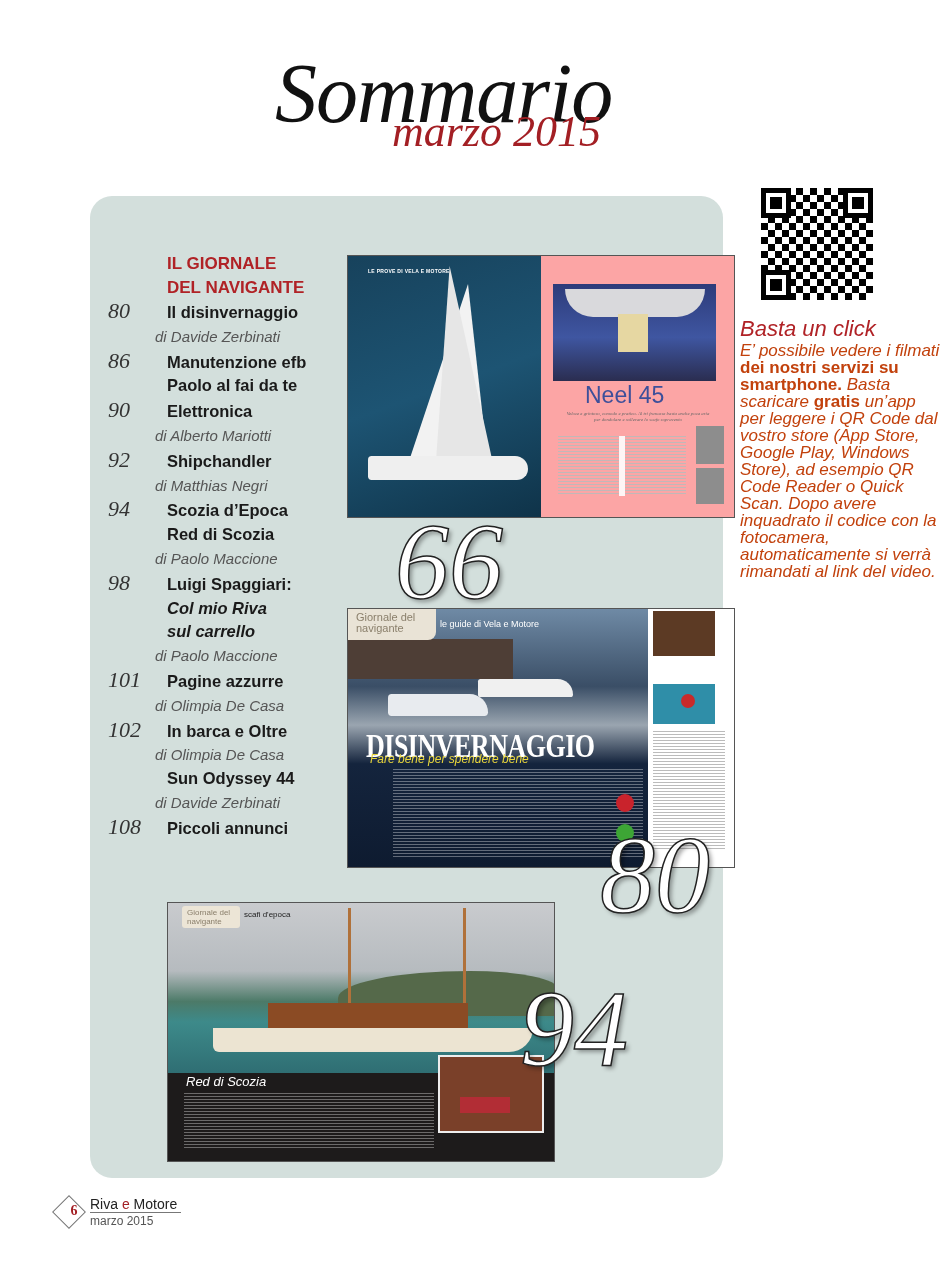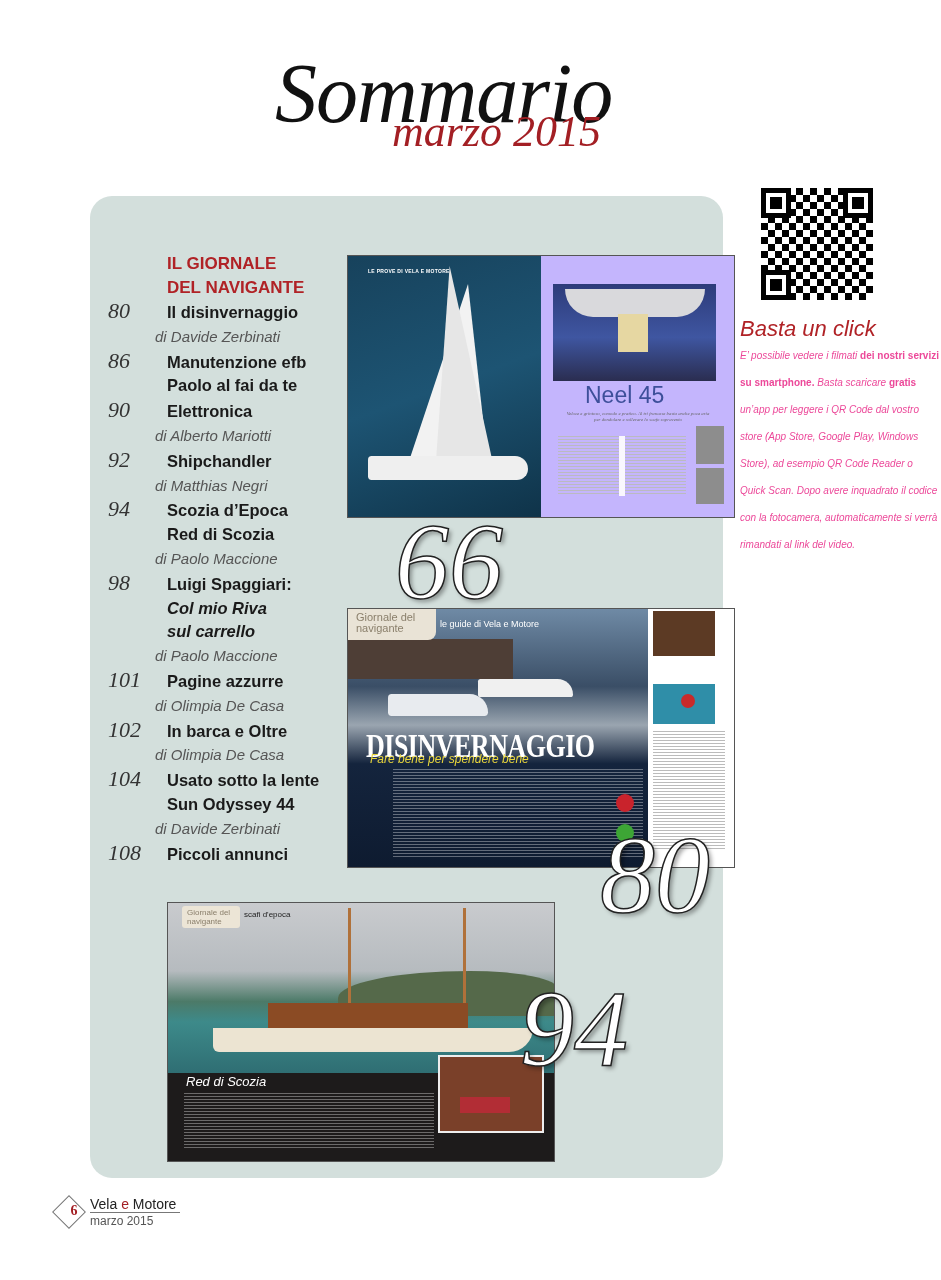--- a/index.html
+++ b/index.html
@@ -19,21 +19,21 @@
   .toc-row { display: flex; align-items: baseline; }
   .toc-num { width: 59px; font-family: "Liberation Serif", serif; font-style: italic; font-size: 22px; color: #333; line-height: 24px; }
   .toc-text { font-weight: bold; font-size: 16.5px; line-height: 23.8px; color: #1a1a1a; }
   .toc-text.it { font-style: italic; }
   .toc-author { margin-left: 47px; font-style: italic; font-size: 15px; line-height: 23.8px; color: #555; }
 
   
   .thumb { position: absolute; overflow: hidden; border: 1px solid #555; }
   .t66 { left: 347px; top: 255px; width: 388px; height: 263px; background: #fff; }
   .t66 .left { position: absolute; left: 0; top: 0; width: 193px; height: 100%; background: linear-gradient(160deg, #17425c 0%, #1d5473 50%, #0f3349 100%); }
-  .t66 .right { position: absolute; left: 193px; top: 0; width: 195px; height: 100%; background: #c4b5fd; }
+  .t66 .right { position: absolute; left: 193px; top: 0; width: 195px; height: 100%; background: #fca5a5; }
   .kicker { position: absolute; left: 20px; top: 12px; font-size: 5px; color: #fff; font-weight: bold; letter-spacing: 0.3px; }
   .sail1 { position: absolute; left: 60px; top: 28px; width: 0; height: 0; border-left: 60px solid transparent; border-right: 20px solid transparent; border-bottom: 180px solid #f2f2f2; }
   .sail2 { position: absolute; left: 95px; top: 10px; width: 0; height: 0; border-left: 0 solid transparent; border-right: 55px solid transparent; border-bottom: 190px solid #e6e6e6; transform: skewX(-4deg); }
   .hull { position: absolute; left: 20px; top: 200px; width: 160px; height: 24px; background: #efefef; border-radius: 4px 14px 12px 4px; }
   .t66 .photo { position: absolute; left: 12px; top: 28px; width: 163px; height: 97px; background: linear-gradient(180deg, #2d3b7a 0%, #3f56a1 55%, #2a2d50 100%); }
   .t66 .photo .door { position: absolute; left: 65px; top: 30px; width: 30px; height: 38px; background: #e6d7a2; }
   .t66 .photo .canopy { position: absolute; left: 12px; top: 5px; width: 140px; height: 28px; background: #d9d9dc; border-radius: 0 0 70px 70px; }
   .neel { position: absolute; left: 44px; top: 126px; font-size: 23px; color: #3d4f9a; font-weight: 300; }
   .neel-sub { position: absolute; left: 22px; top: 155px; width: 150px; text-align: center; font-family: "Liberation Serif", serif; font-style: italic; font-size: 4.8px; color: #666; line-height: 6px; }
   .cols { position: absolute; left: 17px; top: 180px; width: 128px; height: 60px; background: repeating-linear-gradient(180deg, #bbb 0 1px, transparent 1px 3px); opacity: 0.9; }
@@ -80,21 +80,21 @@
   
   .qr { position: absolute; left: 761px; top: 188px; width: 112px; height: 112px; background:
       linear-gradient(#000,#000) 0 0/30px 30px no-repeat,
       linear-gradient(#000,#000) 82px 0/30px 30px no-repeat,
       linear-gradient(#000,#000) 0 82px/30px 30px no-repeat,
       repeating-conic-gradient(#000 0 25%, #fff 0 50%) 0 0/14px 14px; }
   .qr .finder { position: absolute; width: 30px; height: 30px; background: #000; border: 5px solid #000; box-shadow: inset 0 0 0 4px #fff; }
   .qr .finder::after { content: ""; position: absolute; left: 6px; top: 6px; width: 8px; height: 8px; background: #000; }
   .promo { position: absolute; left: 740px; top: 316px; width: 200px; text-align: left; }
   .promo-title { font-style: italic; font-size: 22px; color: #b02226; line-height: 26px; }
-  .promo-body { font-style: italic; font-size: 10px; line-height: 27px; color: #ec4899; }
+  .promo-body { font-style: italic; font-size: 17px; line-height: 17px; color: #c2410c; }
   .promo-body b { font-style: normal; font-weight: bold; }
 
   
   .footer-diamond { position: absolute; left: 57px; top: 1200px; width: 24px; height: 24px; border: 1px solid #777; transform: rotate(45deg); }
   .footer-page { position: absolute; left: 62px; top: 1203px; width: 24px; text-align: center; font-family: "Liberation Serif", serif; font-weight: bold; font-size: 14px; color: #a31f24; }
   .footer-brand { position: absolute; left: 90px; top: 1196px; font-size: 14px; color: #222; border-bottom: 1px solid #777; padding-right: 4px; line-height: 16px; }
   .footer-brand .e { color: #a31f24; }
   .footer-date { position: absolute; left: 90px; top: 1214px; font-size: 12px; color: #555; }
 </style>
 </head>
@@ -174,24 +174,20 @@
     <div class="toc-author">di Olimpia De Casa</div>
   </div>
   <div>
     <div class="toc-row">
         <span class="toc-num">102</span>
         <span class="toc-text">In barca e Oltre</span>
       </div>
     <div class="toc-author">di Olimpia De Casa</div>
   </div>
   <div>
-    <div class="toc-row">
-        <span class="toc-num">104</span>
-        <span class="toc-text">Usato sotto la lente</span>
-      </div>
     <div class="toc-row">
         <span class="toc-num"></span>
         <span class="toc-text">Sun Odyssey 44</span>
       </div>
     <div class="toc-author">di Davide Zerbinati</div>
   </div>
   <div>
     <div class="toc-row">
         <span class="toc-num">108</span>
         <span class="toc-text">Piccoli annunci</span>
@@ -266,14 +262,14 @@
   <div class="finder" style="left:82px;top:0;"></div>
   <div class="finder" style="left:0;top:82px;"></div>
 </div>
 <div class="promo">
   <div class="promo-title">Basta un click</div>
   <div class="promo-body"><span>E’ possibile vedere i filmati </span><b>dei nostri servizi su smartphone.</b><span> Basta scaricare </span><b>gratis</b><span> un’app per leggere i QR Code dal vostro store (App Store, Google Play, Windows Store), ad esempio QR Code Reader o Quick Scan. Dopo avere inquadrato il codice con la fotocamera, automaticamente si verrà rimandati al link del video.</span></div>
 </div>
 
 <div class="footer-diamond"></div>
 <div class="footer-page">6</div>
-<div class="footer-brand"><span>Vela </span><span class="e">e</span><span> Motore</span></div>
+<div class="footer-brand"><span>Riva </span><span class="e">e</span><span> Motore</span></div>
 <div class="footer-date">marzo 2015</div>
 
 </body></html>

